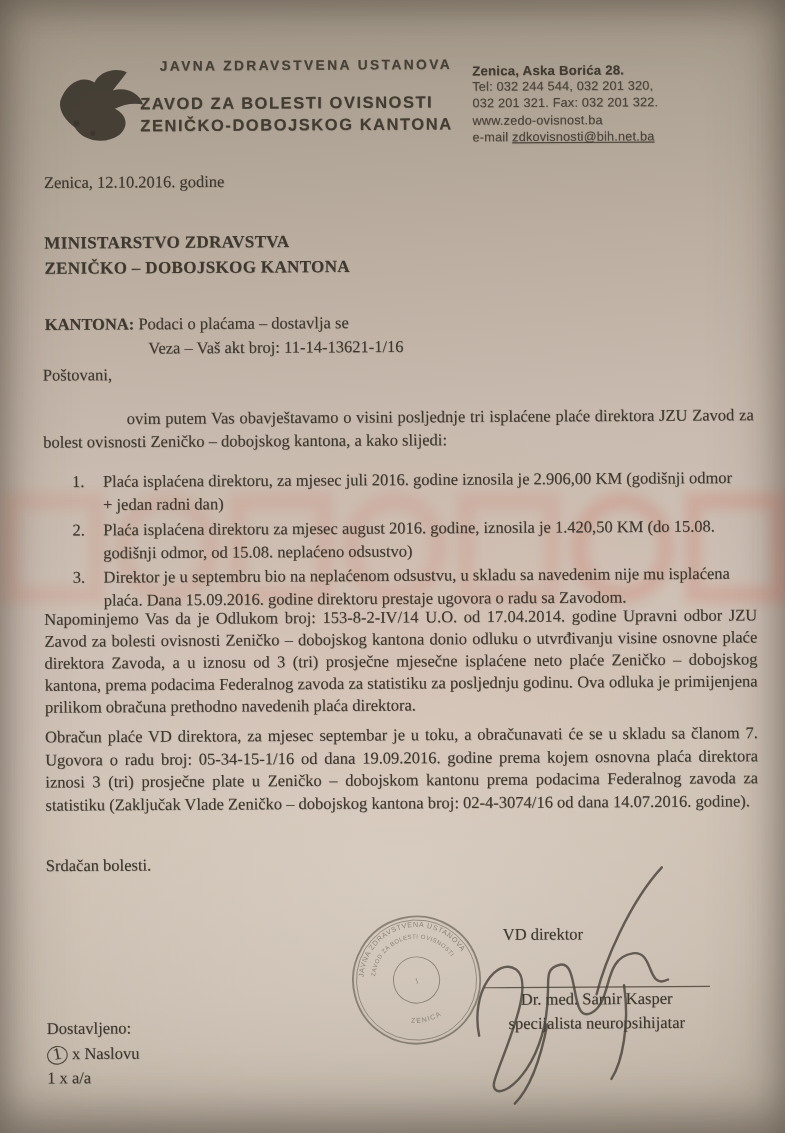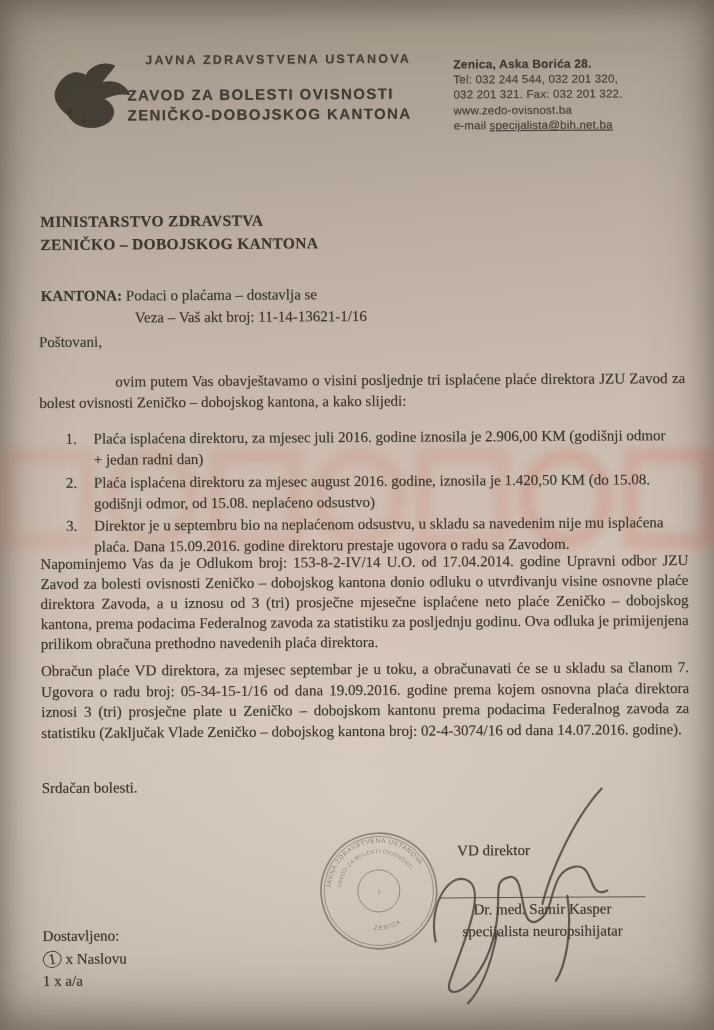--- a/index.html
+++ b/index.html
@@ -14,21 +14,21 @@
   }
   .tilt { position:absolute; inset:0; transform:rotate(-0.35deg); }
   .soft { text-shadow:0.3px 0.3px 0.7px rgba(62,54,42,0.45); }
 
   
   .logo { position:absolute; left:50px; top:56px; }
   .lh-type { position:absolute; left:148px; top:52px; font-family:"Liberation Sans",sans-serif;
     font-weight:bold; font-size:12.5px; letter-spacing:2.2px; color:#464036; }
   .lh-name { position:absolute; left:130px; top:84px; font-family:"Liberation Sans",sans-serif;
     font-weight:bold; font-size:15px; letter-spacing:1.4px; line-height:1.32; color:#423c32; }
-  .contact { position:absolute; left:456px; top:57px; font-family:"Liberation Sans",sans-serif;
+  .contact { position:absolute; left:432px; top:57px; font-family:"Liberation Sans",sans-serif;
     font-size:11.5px; line-height:1.34; color:#4b443a; letter-spacing:0.2px; }
   .contact .addr { font-weight:bold; font-size:12px; color:#403a30; }
   .contact .email { text-decoration:underline; }
 
   
   .ref { position:absolute; left:42px; top:155px; font-size:15px; line-height:1.45; }
   .addr-block { position:absolute; left:42px; top:208px; font-size:15.5px; font-weight:bold;
     line-height:1.5; letter-spacing:0.3px; }
   .subject { position:absolute; left:42px; top:284px; font-size:15px; line-height:1.45; }
   .subject .lbl { font-weight:bold; }
@@ -96,24 +96,25 @@
     <div class="lh-type soft">JAVNA ZDRAVSTVENA USTANOVA</div>
     <div class="lh-name soft">
       <div>ZAVOD ZA BOLESTI OVISNOSTI</div>
       <div>ZENIČKO-DOBOJSKOG KANTONA</div>
     </div>
     <div class="contact soft">
       <div class="addr">Zenica, Aska Borića 28.</div>
       <div>Tel: 032 244 544, 032 201 320,</div>
       <div>032 201 321. Fax: 032 201 322.</div>
       <div>www.zedo-ovisnost.ba</div>
-      <div><span>e-mail </span><span class="email">specijalista@bih.net.ba</span></div>
+      <div><span>e-mail </span><span class="email">zdkovisnosti@bih.net.ba</span></div>
     </div>
 
     <div class="ref soft">
+      <div>Zenica, 12.10.2016. godine</div>
     </div>
 
     <div class="addr-block soft">
       <div>MINISTARSTVO ZDRAVSTVA</div>
       <div>ZENIČKO – DOBOJSKOG KANTONA</div>
     </div>
 
     <div class="subject soft">
       <div><span class="lbl">KANTONA:</span><span> Podaci o plaćama – dostavlja se</span></div>
       <div class="veza">Veza – Vaš akt broj: 11-14-13621-1/16</div>

